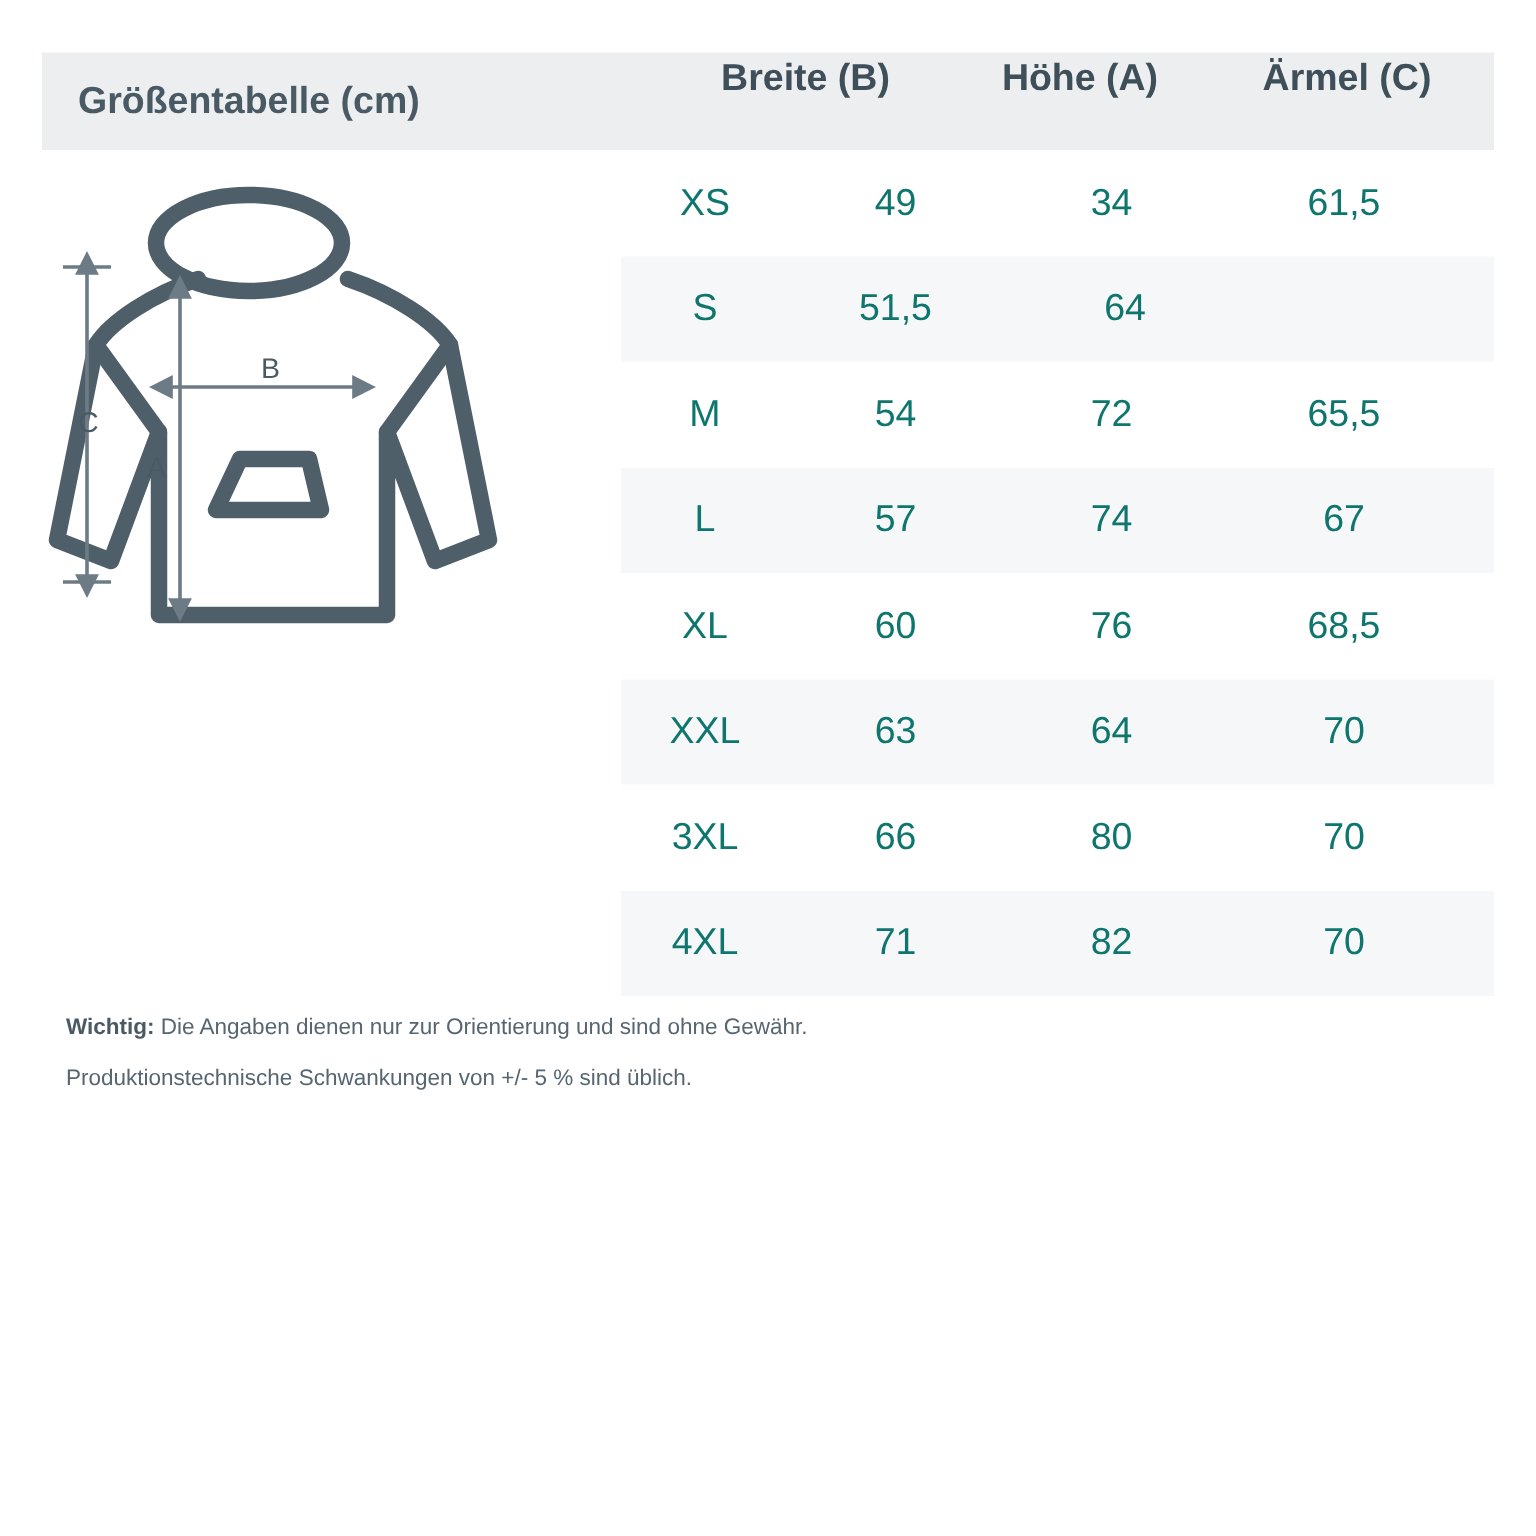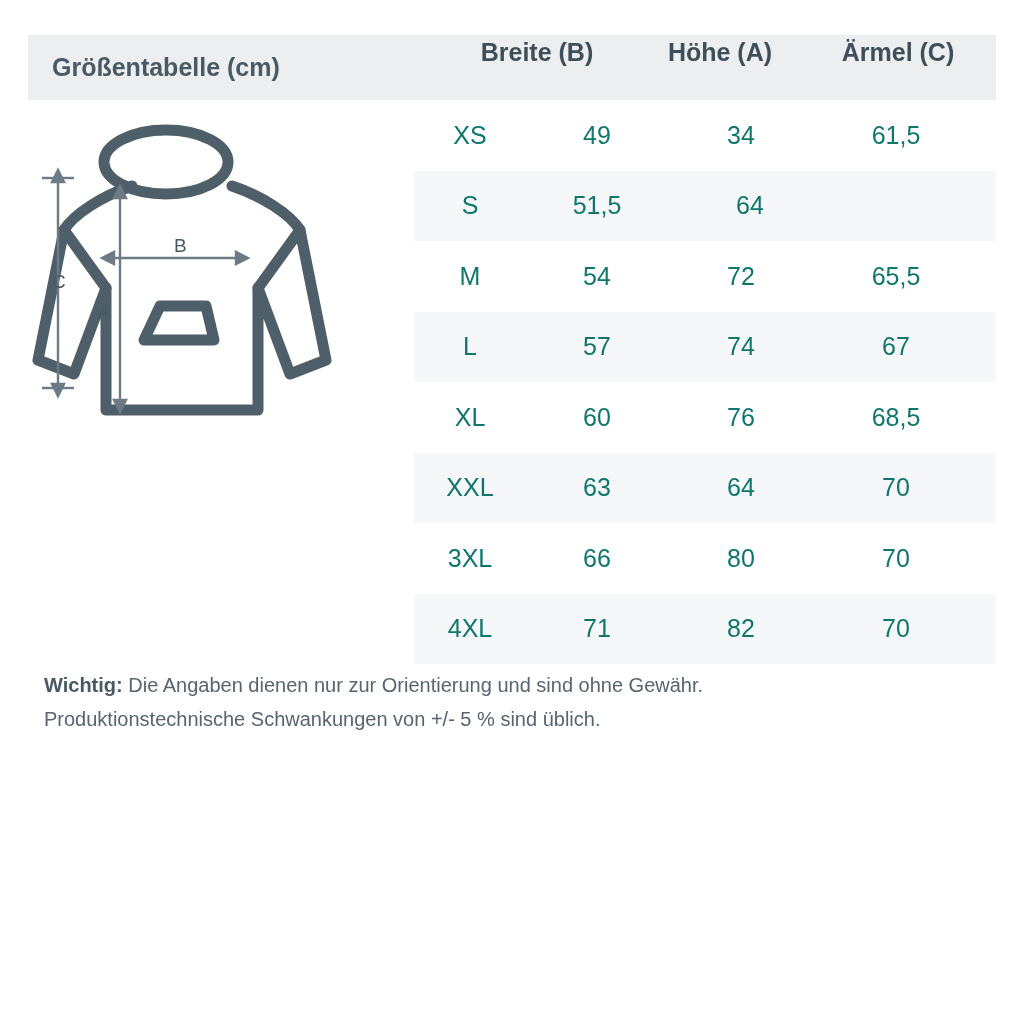--- a/index.html
+++ b/index.html
@@ -96,21 +96,21 @@
     width: 386px;
     height: 350px;
   }
 
   
   .note {
     position: absolute;
     left: 44px;
     top: 668px;
     width: 940px;
-    font-size: 20px;
+    font-size: 15px;
     line-height: 34px;
     color: #566570;
   }
   .note b {
     color: #4a5a64;
     font-weight: bold;
   }
 </style>
 </head>
 <body>

